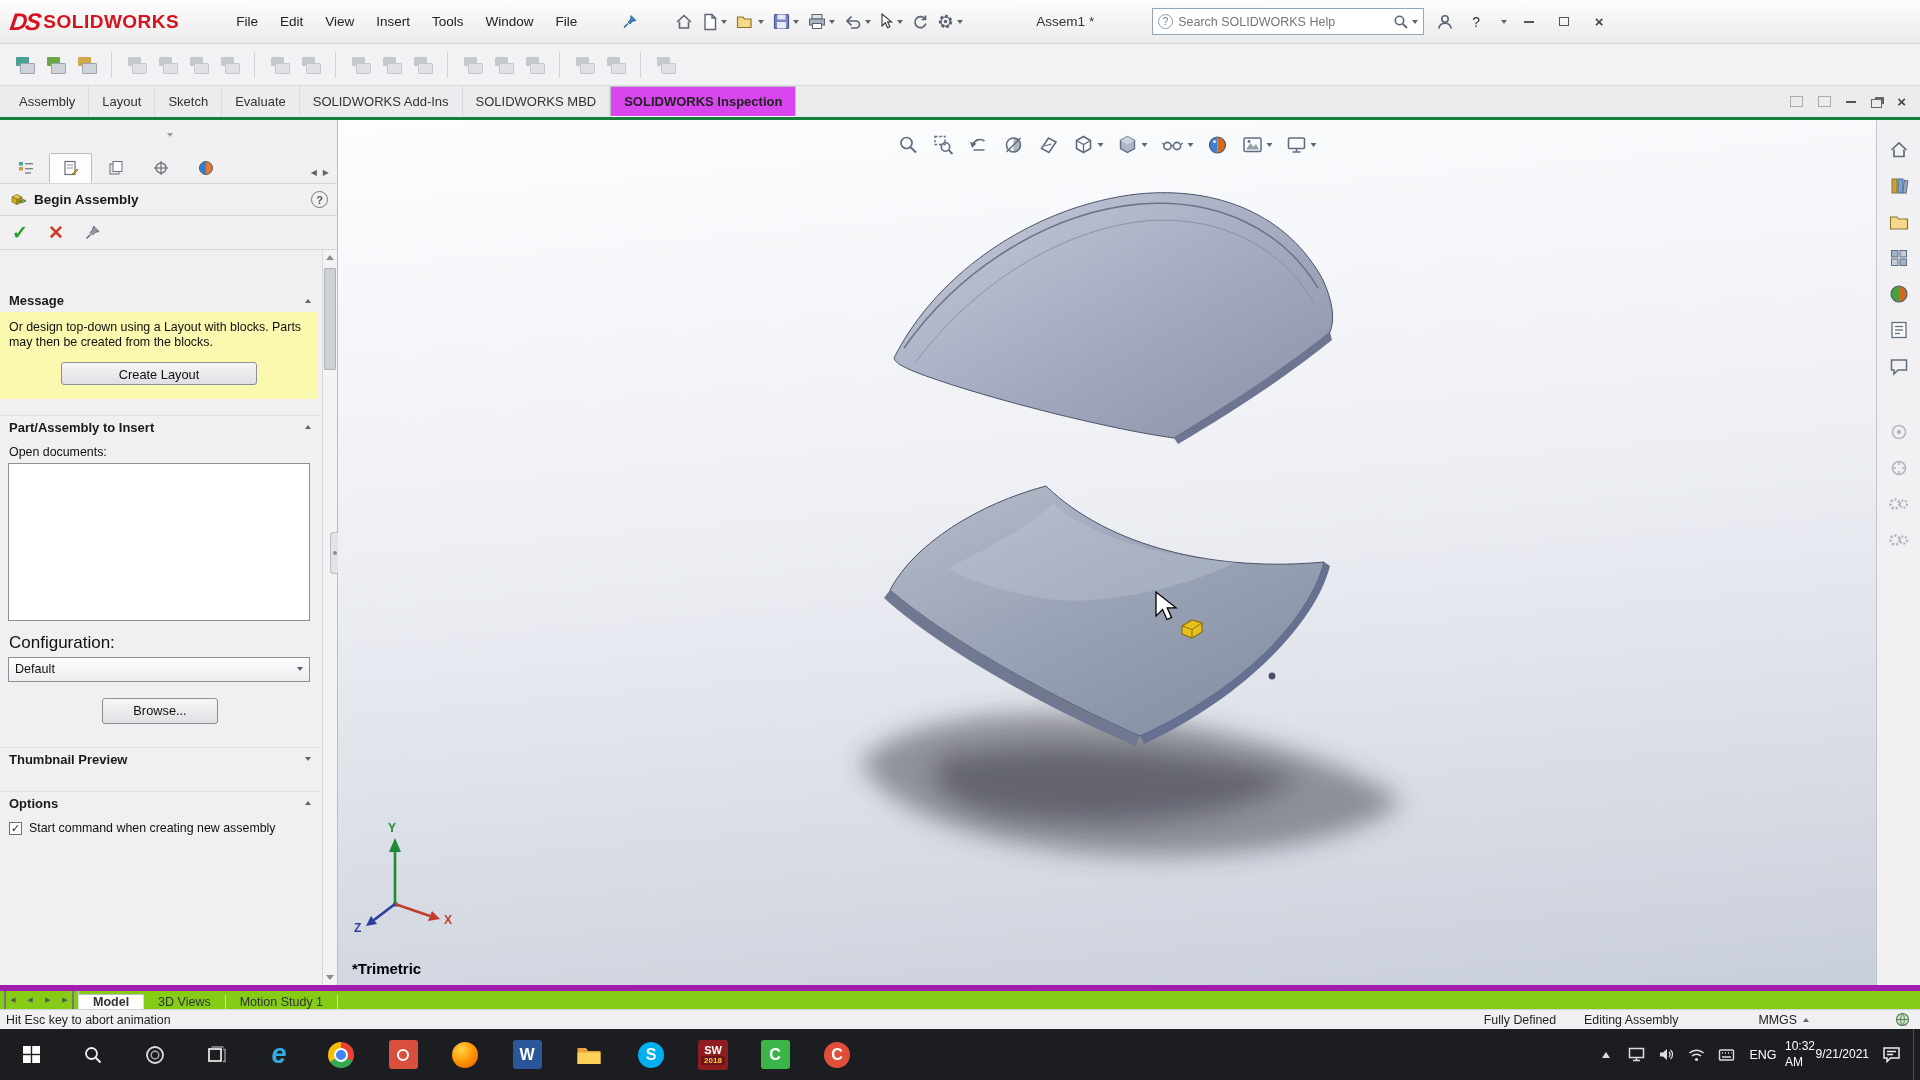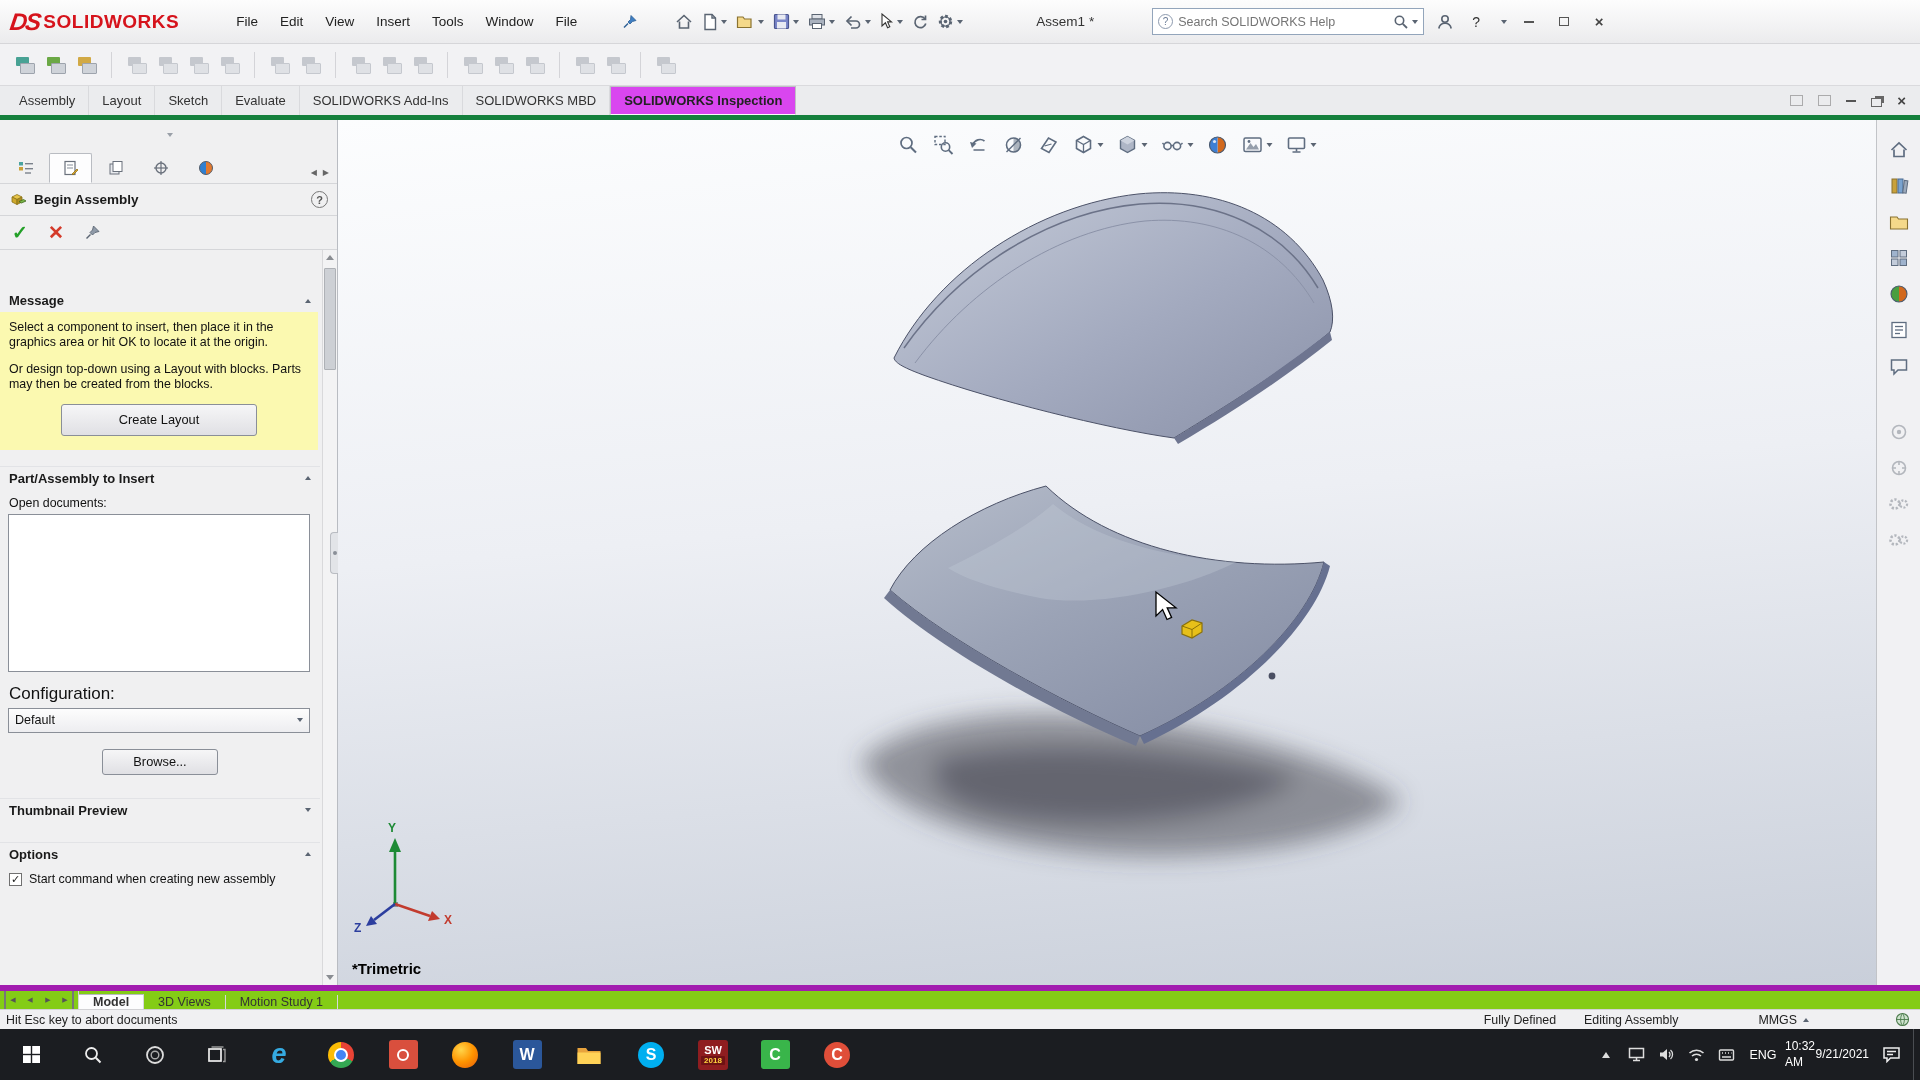--- a/index.html
+++ b/index.html
@@ -31,21 +31,21 @@
   .ribbon { height:42px; background:#f2f2f4; border-bottom:1px solid #dadadd; display:flex; align-items:center; padding-left:12px; gap:6px; flex:0 0 auto;}
   .ricon { width:25px; height:25px; border-radius:3px; position:relative; opacity:.5; }
   .ricon::before { content:""; position:absolute; left:4px; top:5px; width:13px; height:9px; background:#9aa0aa; border-radius:1px; }
   .ricon::after { content:""; position:absolute; left:8px; top:11px; width:13px; height:9px; background:#ced2d8; border:1px solid #9aa0aa; border-radius:1px; }
   .ricon.c1 { opacity:.95; } .ricon.c1::before { background:#3f9e8f; }
   .ricon.c2 { opacity:.95; } .ricon.c2::before { background:#64a53c; }
   .ricon.c3 { opacity:.95; } .ricon.c3::before { background:#d0a63c; }
   .rsep { width:1px; height:26px; background:#d4d4d8; margin:0 6px; }
 
   
-  .tabbar { height:34px; background:#ebecee; border-bottom:5px solid #15803d; display:flex; align-items:stretch; flex:0 0 auto; padding-left:6px;}
+  .tabbar { height:34px; background:#ebecee; border-bottom:3px solid #15803d; display:flex; align-items:stretch; flex:0 0 auto; padding-left:6px;}
   .cm-tab { display:flex; align-items:center; padding:0 13px; font-size:13px; color:#333; border-right:1px solid #d9dadd; cursor:default; }
   .cm-tab.active { background:#d946ef; border:1px solid #c0c1c5; border-bottom:1px solid #fafafb; font-weight:bold; color:#222; }
   .tabbar-right { margin-left:auto; display:flex; align-items:center; gap:15px; padding-right:14px; }
   .dwin { width:13px; height:11px; border:1.5px solid #777; display:inline-block; }
   .dwin.faded { opacity:.55; }
   .restore-glyph { width:11px; height:9px; border:1.5px solid #666; box-shadow:3px -3px 0 -1px #666; display:inline-block; margin-top:3px;}
   .close-x { font-size:15px; color:#444; font-weight:bold; }
 
   
   .main { flex:1 1 auto; display:flex; min-height:0; }
@@ -70,21 +70,21 @@
   .pm-scroll .arr { position:absolute; left:3px; width:0; height:0; border-left:4px solid transparent; border-right:4px solid transparent; }
   .pm-scroll .arr.up { top:5px; border-bottom:5px solid #8a8d92; }
   .pm-scroll .arr.down { bottom:5px; border-top:5px solid #8a8d92; }
   .pm-thumb { position:absolute; left:1px; top:18px; width:12px; height:102px; background:#cdd0d5; border:1px solid #aeb1b6; border-radius:1px; }
   .section-header { display:flex; align-items:center; padding:4px 9px; font-size:13px; font-weight:bold; color:#1a1a1a; border-top:1px solid #e2e3e6; }
   .section-header .chev { margin-left:auto; }
   .chev.up { border-top:none; border-bottom:4.5px solid #5a6472; }
   .msg-box { background:#fbf9b0; padding:8px 9px 12px; margin:0 2px 0 0; }
   .msg-box p { font-size:12.4px; line-height:1.24; color:#111; margin-bottom:11px; }
   .btn { display:block; background:linear-gradient(#f6f6f7,#e0e0e4); border:1px solid #8a8f98; border-radius:3px; font-size:12.8px; color:#111; text-align:center; font-family:"Liberation Sans",sans-serif; }
-  .create-layout { width:196px; height:32px; margin:2px auto 2px; line-height:23px; }
+  .create-layout { width:196px; height:23px; margin:2px auto 2px; line-height:23px; }
   .open-docs-label { font-size:12.4px; color:#111; padding:6px 9px 4px; }
   .listbox { margin:0 10px 0 8px; height:158px; background:#fff; border:1px solid #8a8f98; }
   .config-label { font-size:17px; color:#111; padding:12px 9px 4px; }
   .combo { margin:0 10px 0 8px; height:25px; border:1px solid #8a8f98; background:linear-gradient(#fdfdfd,#ededf0); display:flex; align-items:center; padding:0 6px; }
   .combo span { font-size:12.6px; color:#111; flex:1; }
   .browse { width:116px; height:26px; margin:16px auto 0; line-height:24px; }
   .sh-thumb { margin-top:23px; }
   .sh-options { margin-top:20px; }
   .cb-row { display:flex; gap:7px; padding:6px 9px 0; align-items:flex-start; }
   .cb { width:13px; height:13px; background:#fff; border:1px solid #707070; font-size:11px; line-height:11px; color:#222; text-align:center; flex:0 0 auto; margin-top:1px; }
@@ -371,21 +371,20 @@
             </svg>
           </span>
       </div>
 
       <div class="pm-body">
         <div class="section-header" style="border-top:none;">
           <span>Message</span>
           <i class="chev up"></i>
         </div>
         <div class="msg-box">
-          <p>Select a component to insert, then place it in the graphics area or hit OK to locate it at the origin.</p>
           <p>Or design top-down using a Layout with blocks. Parts may then be created from the blocks.</p>
           <button class="btn create-layout">Create Layout</button>
         </div>
 
         <div class="section-header" style="margin-top:16px;">
           <span>Part/Assembly to Insert</span>
           <i class="chev up"></i>
         </div>
         <div class="open-docs-label">Open documents:</div>
         <div class="listbox"></div>
@@ -651,21 +650,21 @@
       <span class="nav-btn">◀</span>
       <span class="nav-btn">▶</span>
       <span class="nav-btn" style="border-right:2px solid #777;">▶</span>
     </div>
     <span class="doc-tab active">Model</span>
     <span class="doc-tab">3D Views</span>
     <span class="doc-tab">Motion Study 1</span>
   </div>
 
   <div class="statusbar">
-    <span class="sb-item">Hit Esc key to abort documents</span>
+    <span class="sb-item">Hit Esc key to abort animation</span>
     <div class="sb-right">
       <span class="sb-item">Fully Defined</span>
       <span style="width:28px;"></span>
       <span class="sb-item">Editing Assembly</span>
       <span style="width:80px;"></span>
       <span class="sb-item">MMGS</span>
       <i class="chev up" style="margin:0 0 0 6px;"></i>
       <span style="width:86px;"></span>
       <span>
           <svg width="15" height="15" viewBox="0 0 15 15">

